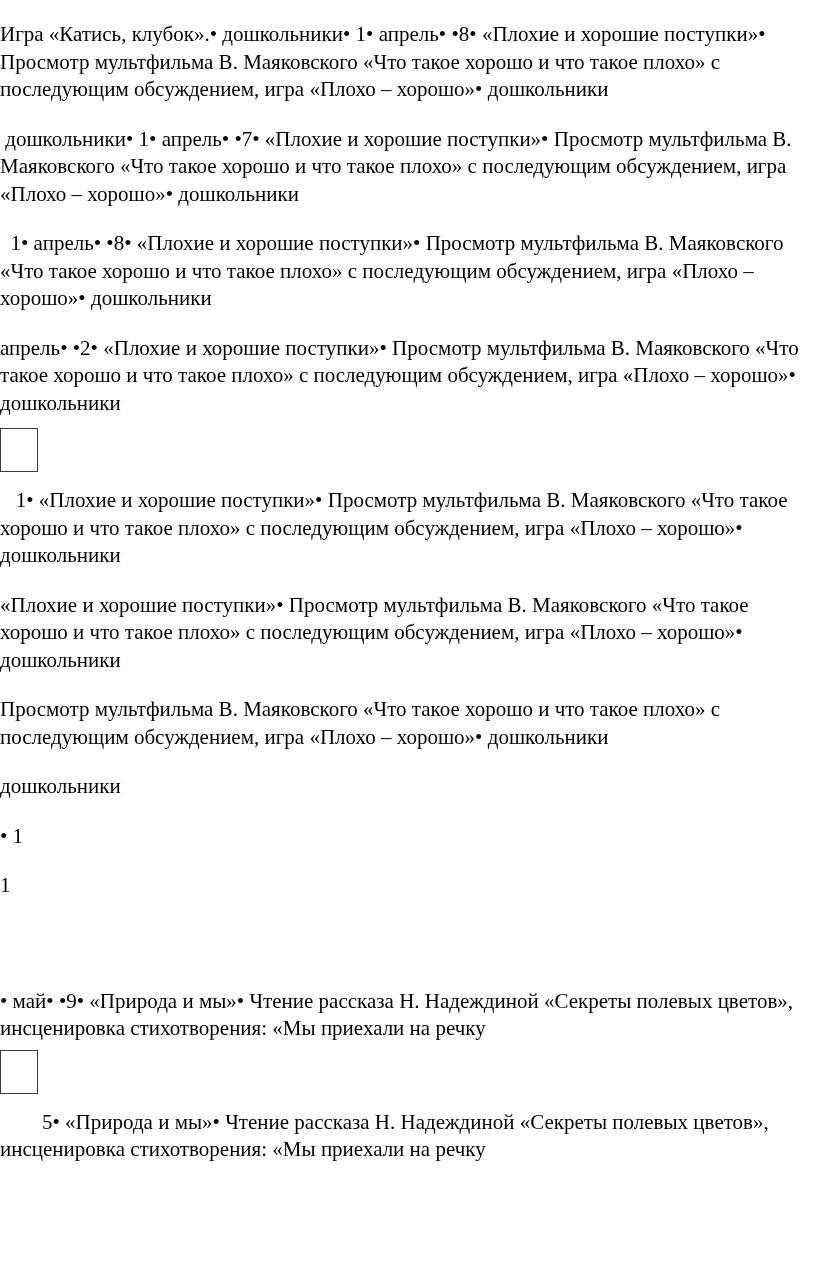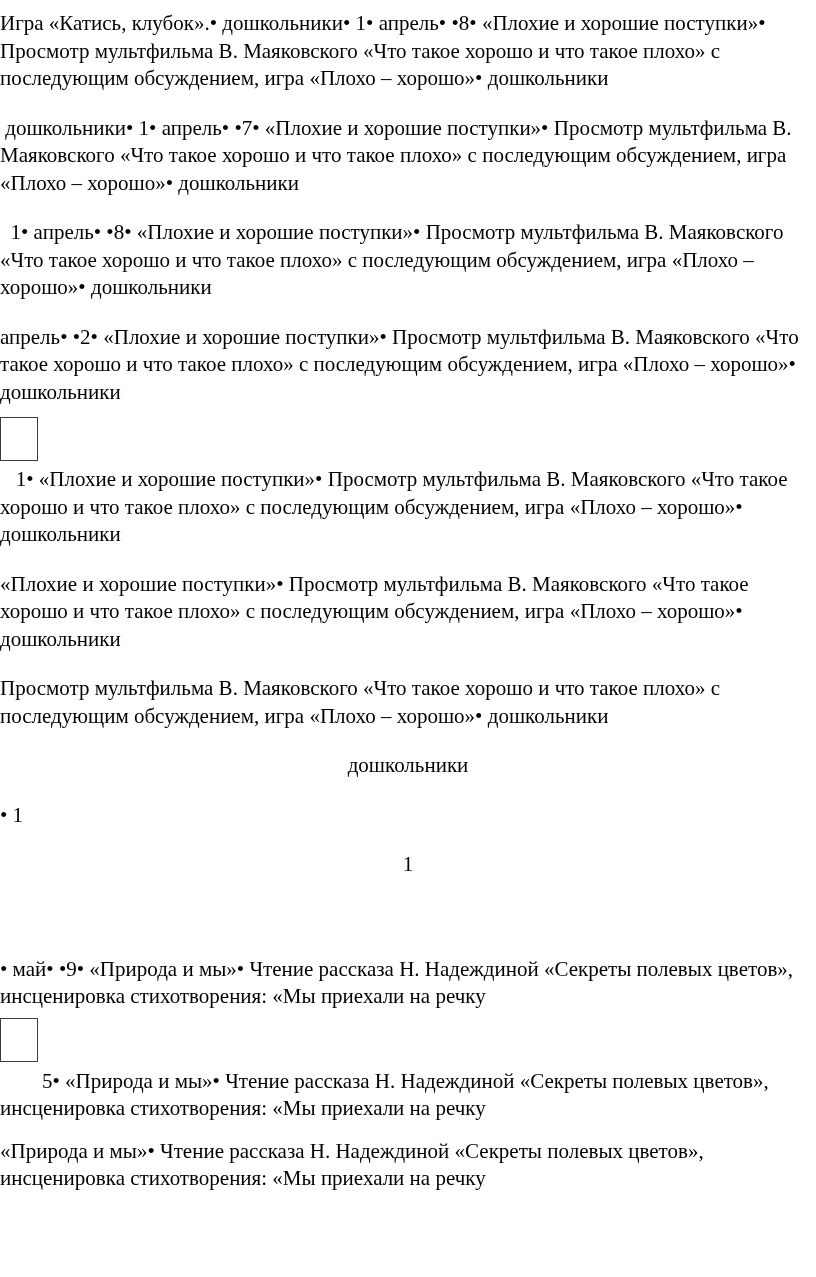--- a/index.html
+++ b/index.html
@@ -15,27 +15,27 @@
     font-size: 21px;
     line-height: 27.5px;
     overflow: hidden;
   }
   .doc {
     width: 816px;
     padding-top: 6px;
     box-sizing: border-box;
   }
   p.para {
-    margin: 4px 0 22px 0;
+    margin: 15px 0 22px 0;
     white-space: pre-wrap;
     word-wrap: break-word;
     font-family: Liberation Serif, serif;
   }
   p.center {
-    text-align: center;
+    text-align: left;
   }
   .cell-box {
     width: 38px;
     height: 44px;
     border: 1.5px solid #3c3c3c;
     box-sizing: border-box;
     background: #ffffff;
   }
   .box-pos-1 { margin-top: -11px; margin-bottom: 5px; }
   .box-pos-2 { margin-top: -15px; margin-bottom: 6px; }
@@ -75,15 +75,14 @@
 
   <div class="page-gap"></div>
 
   <p class="para">• май• •9• «Природа и мы»• Чтение рассказа Н. Надеждиной «Секреты полевых цветов», инсценировка стихотворения: «Мы приехали на речку</p>
 
 
   <div class="cell-box box-pos-2"></div>
 
   <p class="para mb15">        5• «Природа и мы»• Чтение рассказа Н. Надеждиной «Секреты полевых цветов», инсценировка стихотворения: «Мы приехали на речку</p>
 
-  <p class="para">«Природа и мы»• Чтение рассказа Н. Надеждиной «Секреты полевых цветов», инсценировка стихотворения: «Мы приехали на речку</p>
 
 </div>
 
 </body></html>

